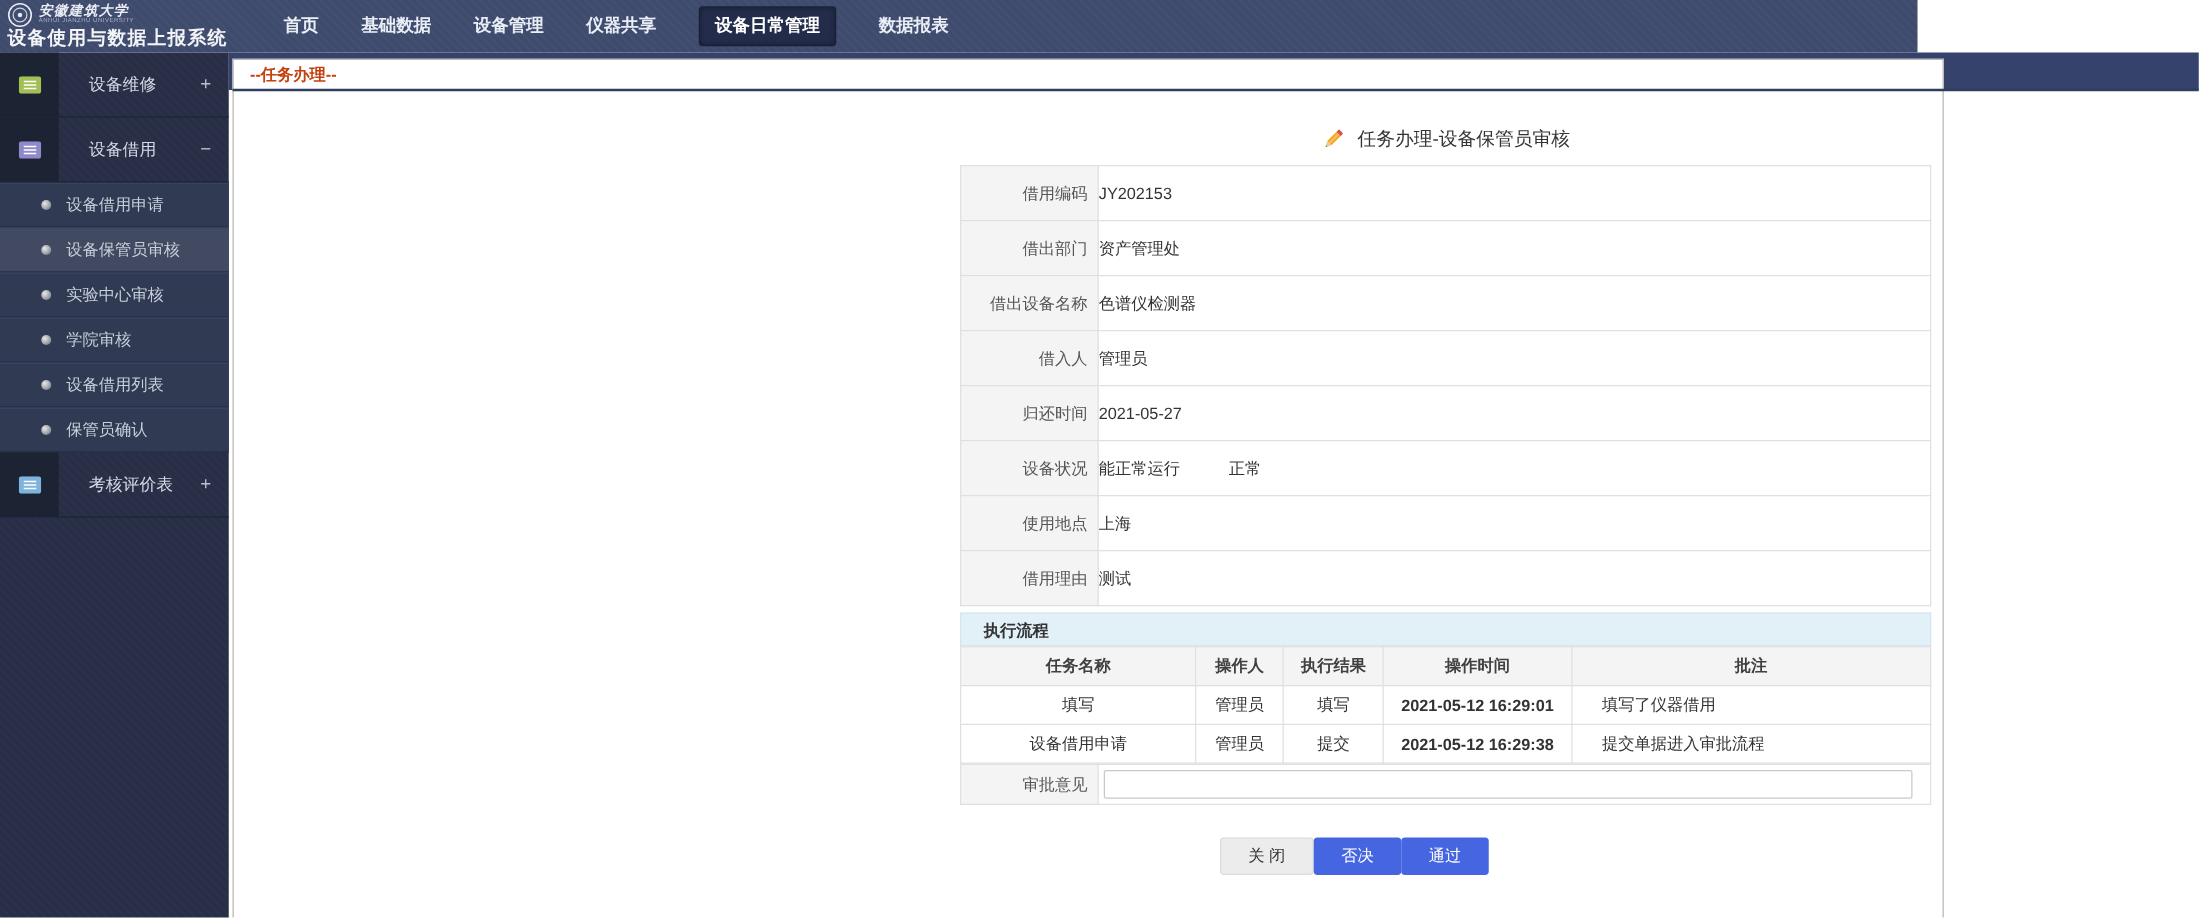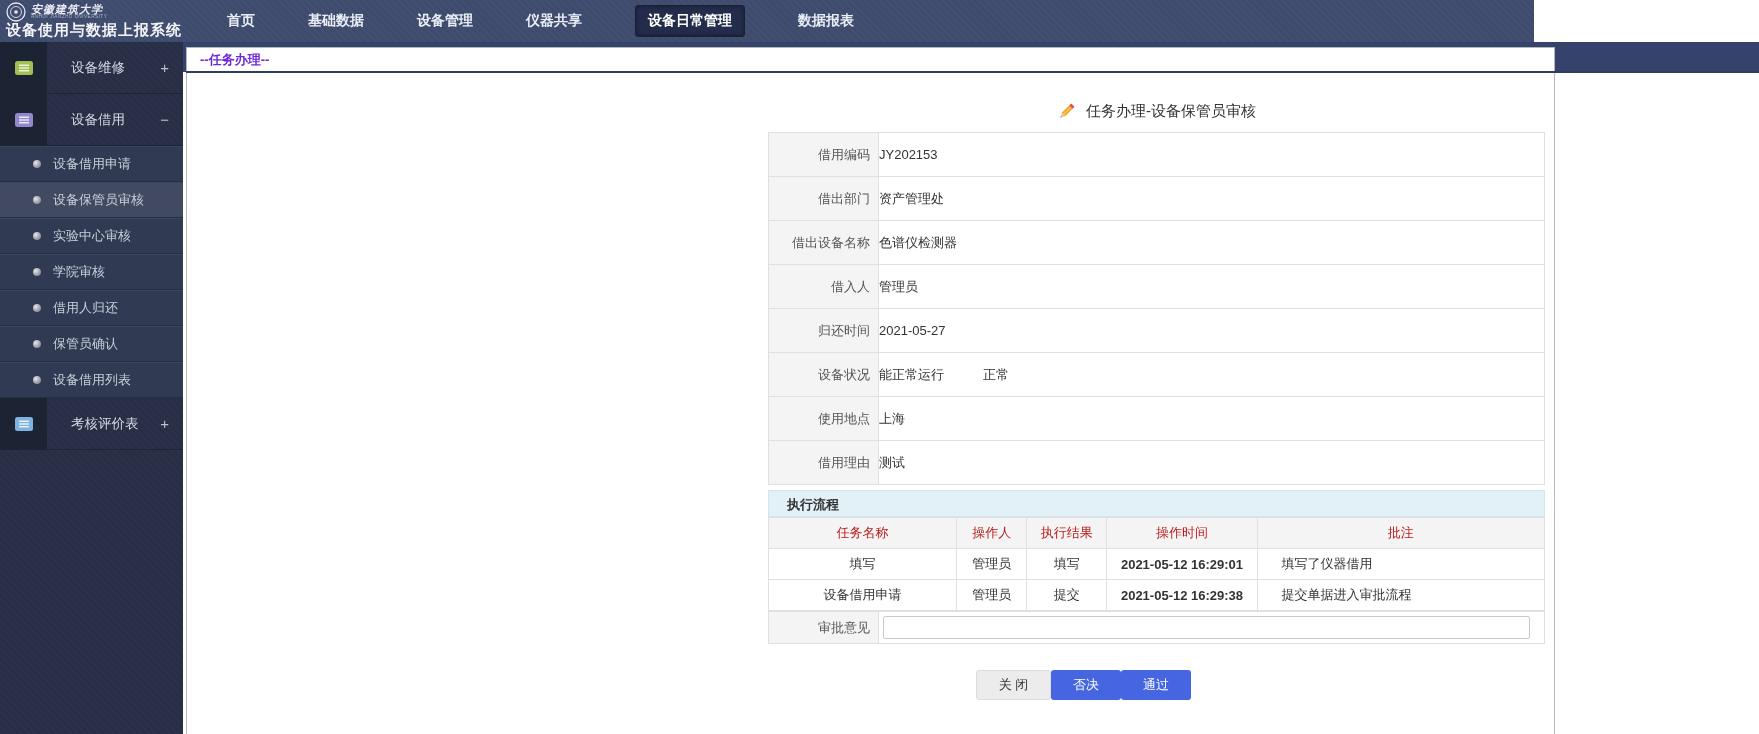--- a/index.html
+++ b/index.html
@@ -12,21 +12,21 @@
     background-image:repeating-linear-gradient(45deg, rgba(255,255,255,.025) 0 2px, transparent 2px 5px);
     display:flex; align-items:center; z-index:5; }
   .logo { width:183px; height:42px; padding:3px 0 0 6px; flex:none; }
   .logo-top { display:flex; align-items:center; gap:5px; height:17px; }
   .logo-circle { width:20px; height:20px; flex:none; }
   .uni-cn { font-family:"Liberation Serif","DejaVu Serif",serif; font-style:italic;
     font-weight:bold; font-size:11px; color:#e9ecf4; letter-spacing:1px; line-height:10px; }
   .uni-en { font-size:6px; color:#aab3c9; letter-spacing:.5px; transform:scale(.8);
     transform-origin:left top; line-height:6px; }
   .sys-title { font-size:15px; font-weight:bold; color:#f3f4f8; letter-spacing:1px; margin-top:1px; }
-  .nav-items { display:flex; align-items:center; gap:53px; margin-left:44px; }
+  .nav-items { display:flex; align-items:center; gap:34px; margin-left:44px; }
   .nav-item { color:#e9edf6; font-size:14px; font-weight:bold; cursor:pointer; white-space:nowrap; }
   .nav-item.active { background:#232c4a; border:1px solid #19213a; border-radius:3px;
     padding:6px 12px; color:#fff; box-shadow:inset 0 0 4px rgba(0,0,0,.4); }
 
   
   .sidebar { position:absolute; left:0; top:42px; width:183px; height:692px;
     background:#272e45;
     background-image:repeating-linear-gradient(45deg, rgba(255,255,255,.015) 0 2px, transparent 2px 5px);
     z-index:4; }
   .grp { position:relative; height:52px; display:flex; align-items:center;
@@ -41,40 +41,40 @@
   .sub-bullet { width:8px; height:8px; border-radius:50%; margin-left:33px; flex:none;
     background:radial-gradient(circle at 35% 35%, #e8e8e8 0%, #8a8f9a 70%, #5c6068 100%); }
   .sub-label { margin-left:12px; font-size:13px; color:#c9cfdc; }
 
   
   .main { position:absolute; left:183px; top:42px; width:1576px; height:692px; background:#fff; }
   .navy-strip { position:absolute; left:0; top:0; width:100%; height:30px; background:#35426b; }
   .panel { position:absolute; left:3px; top:5px; width:1369px; height:687px;
     background:#fff; border:1px solid #b7b7b7; border-bottom:none; }
   .crumb { position:absolute; left:3px; top:5px; right:0; height:26px; line-height:26px;
-    padding-left:14px; font-size:13px; font-weight:bold; color:#6d28d9;
+    padding-left:14px; font-size:13px; font-weight:bold; color:#c2410c;
     border-bottom:2px solid #2f3d61; z-index:3; }
 
   .form-wrap { position:absolute; left:585px; top:52px; width:777px; z-index:3; }
   .form-title { height:34px; display:flex; align-items:center; justify-content:center;
     gap:10px; font-size:15px; color:#333; }
 
   table { border-collapse:collapse; width:100%; table-layout:fixed; }
   .ftable { margin-top:4px; border:1px solid #c9c9c9; }
   .ftable td { border:1px solid #e0e0e0; height:44px; font-size:13px; }
   td.lbl { width:110px; background:#f4f4f4; text-align:right; padding-right:8px; color:#555; }
   td.val { text-align:left; padding-left:0; color:#333; }
 
   .secbar { margin-top:5px; height:27px; line-height:27px; background:#e2f1f8;
     border:1px solid #d3e6ef; padding-left:18px; font-size:13px; font-weight:bold; color:#333; }
 
   .etable { border:1px solid #c9c9c9; }
   .etable td, .etable th { border:1px solid #e0e0e0; height:31px; font-size:13px;
     text-align:center; font-weight:normal; color:#333; }
-  .etable th { background:#f4f4f4; color:#b91c1c; }
+  .etable th { background:#f4f4f4; color:#404040;font-weight:bold; }
   .etable td.left { text-align:left; padding-left:24px; }
   .etable td.ts { font-weight:bold; }
 
   .otable { border:1px solid #c9c9c9; }
   .otable td { border:1px solid #e0e0e0; height:32px; font-size:13px; }
   .opinion-input { width:calc(100% - 18px); height:23px; margin:0 10px 0 4px;
     border:1px solid #c9c9c9; border-radius:2px; outline:none; font-size:13px;
     padding:0 4px; vertical-align:middle; }
 
   .btn-row { display:flex; margin-top:26px; padding-left:208px; }
@@ -147,29 +147,25 @@
     <div class="sub-item">
       <span class="sub-bullet"></span>
       <span class="sub-label">实验中心审核</span>
     </div>
     <div class="sub-item">
       <span class="sub-bullet"></span>
       <span class="sub-label">学院审核</span>
     </div>
     <div class="sub-item">
       <span class="sub-bullet"></span>
-      <span class="sub-label">借用人归还</span>
+      <span class="sub-label">设备借用列表</span>
     </div>
     <div class="sub-item">
       <span class="sub-bullet"></span>
       <span class="sub-label">保管员确认</span>
-    </div>
-    <div class="sub-item">
-      <span class="sub-bullet"></span>
-      <span class="sub-label">设备借用列表</span>
     </div>
     <div class="grp">
       <div class="grp-icon-cell">
         <svg width="18" height="14" viewBox="0 0 18 14">
           <rect width="18" height="14" rx="2.5" fill="#7db3dc"></rect>
           <line x1="4" y1="4.2" x2="14" y2="4.2" stroke="#fff" stroke-width="1.2"></line>
           <line x1="4" y1="7" x2="14" y2="7" stroke="#fff" stroke-width="1.2"></line>
           <line x1="4" y1="9.8" x2="14" y2="9.8" stroke="#fff" stroke-width="1.2"></line>
         </svg>
       </div>

